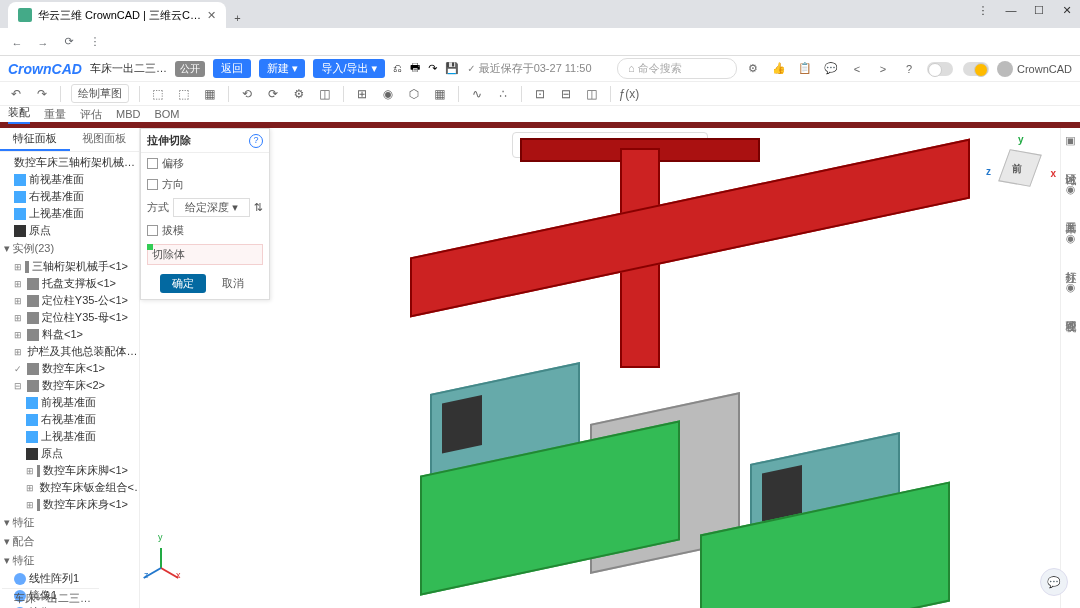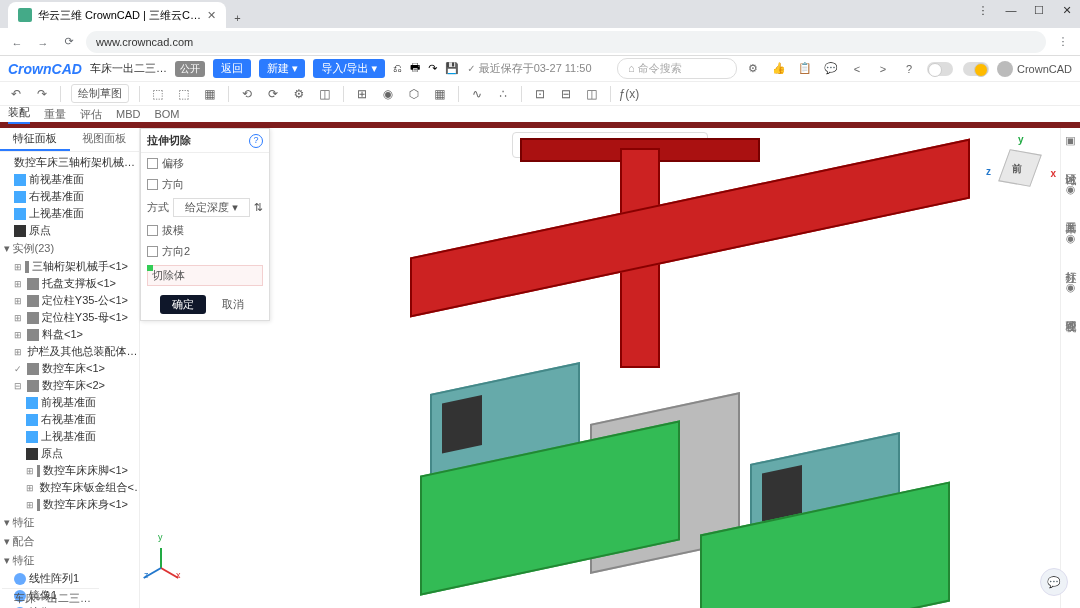--- a/index.html
+++ b/index.html
@@ -69,21 +69,21 @@
 .pp-head { display:flex; align-items:center; justify-content:space-between; padding:4px 6px; border-bottom:1px solid #eee; }
 .pp-head .ttl { font-weight:bold; color:#333; }
 .pp-head .help { color:#2b7bff; border:1px solid #2b7bff; border-radius:50%; width:14px; height:14px; text-align:center; font-size:9px; }
 .pp-row { padding:3px 6px; display:flex; align-items:center; gap:4px; color:#555; }
 .pp-input { border:1px solid #2b7bff; padding:2px 4px; color:#2b7bff; width:100%; }
 .pp-field { border:1px solid #ddd; padding:1px 4px; flex:1; text-align:center; }
 .pp-chk { width:11px; height:11px; border:1px solid #999; }
 .pp-box { border:1px solid #f3d0d0; background:#fdf5f5; padding:2px 4px; margin:3px 6px; color:#555; position:relative; }
 .pp-box::before { content:""; position:absolute; left:-1px; top:-1px; width:6px; height:6px; background:#3c5; }
 .pp-actions { display:flex; justify-content:center; gap:10px; padding:6px; }
-.pp-ok { background:#0f172a; color:#fff; padding:2px 12px; border-radius:3px; }
+.pp-ok { background:#0369a1; color:#fff; padding:2px 12px; border-radius:3px; }
 .pp-cancel { color:#555; padding:2px 6px; }
 
 
 .view-tools { position:absolute; top:4px; left:50%; transform:translateX(-50%); display:flex; gap:2px; background:#fff; border:1px solid #ddd; border-radius:4px; padding:2px; }
 .view-tools .vt { width:22px; height:20px; display:flex; align-items:center; justify-content:center; color:#666; }
 
 
 .navcube { position:absolute; top:10px; right:30px; width:60px; height:60px; }
 .cube-face { position:absolute; width:32px; height:32px; background:#e8e8e8; border:1px solid #bbb; transform:skew(-20deg,10deg); left:14px; top:14px; }
 .axis-lbl { position:absolute; font-size:10px; font-weight:bold; }
@@ -136,23 +136,20 @@
 <div class="win-ctrl">
   <span style="transform:rotate(0)">⋮</span>
   <span>—</span>
   <span>☐</span>
   <span>✕</span>
 </div>
 <div class="chrome-nav">
   <span class="nb">←</span>
   <span class="nb">→</span>
   <span class="nb">⟳</span>
-  <div class="urlbar">
-      <span>www.crowncad.com</span>
-    </div>
   <span class="nb">⋮</span>
 </div>
 
 <div class="app-bar">
   <span class="logo">CrownCAD</span>
   <span class="doc-name">车床一出二三…</span>
   <span class="badge">公开</span>
   <span class="btn">返回</span>
   <span class="btn alt">新建 ▾</span>
   <span class="btn alt">导入/导出 ▾</span>
@@ -366,24 +363,20 @@
         </div>
       <div class="pp-row">
           <span>方式</span>
           <span class="pp-field"><span>给定深度</span> ▾</span>
           <span>⇅</span>
         </div>
       <div class="pp-row">
           <span class="pp-chk"></span>
           <span>拔模</span>
         </div>
-      <div class="pp-row">
-          <span class="pp-chk"></span>
-          <span>方向2</span>
-        </div>
       <div class="pp-box">切除体</div>
       <div class="pp-actions">
         <span class="pp-ok">确定</span>
         <span class="pp-cancel">取消</span>
       </div>
     </div>
 
     <div class="view-tools">
       <span class="vt">⊕</span>
       <span class="vt">⛶</span>

